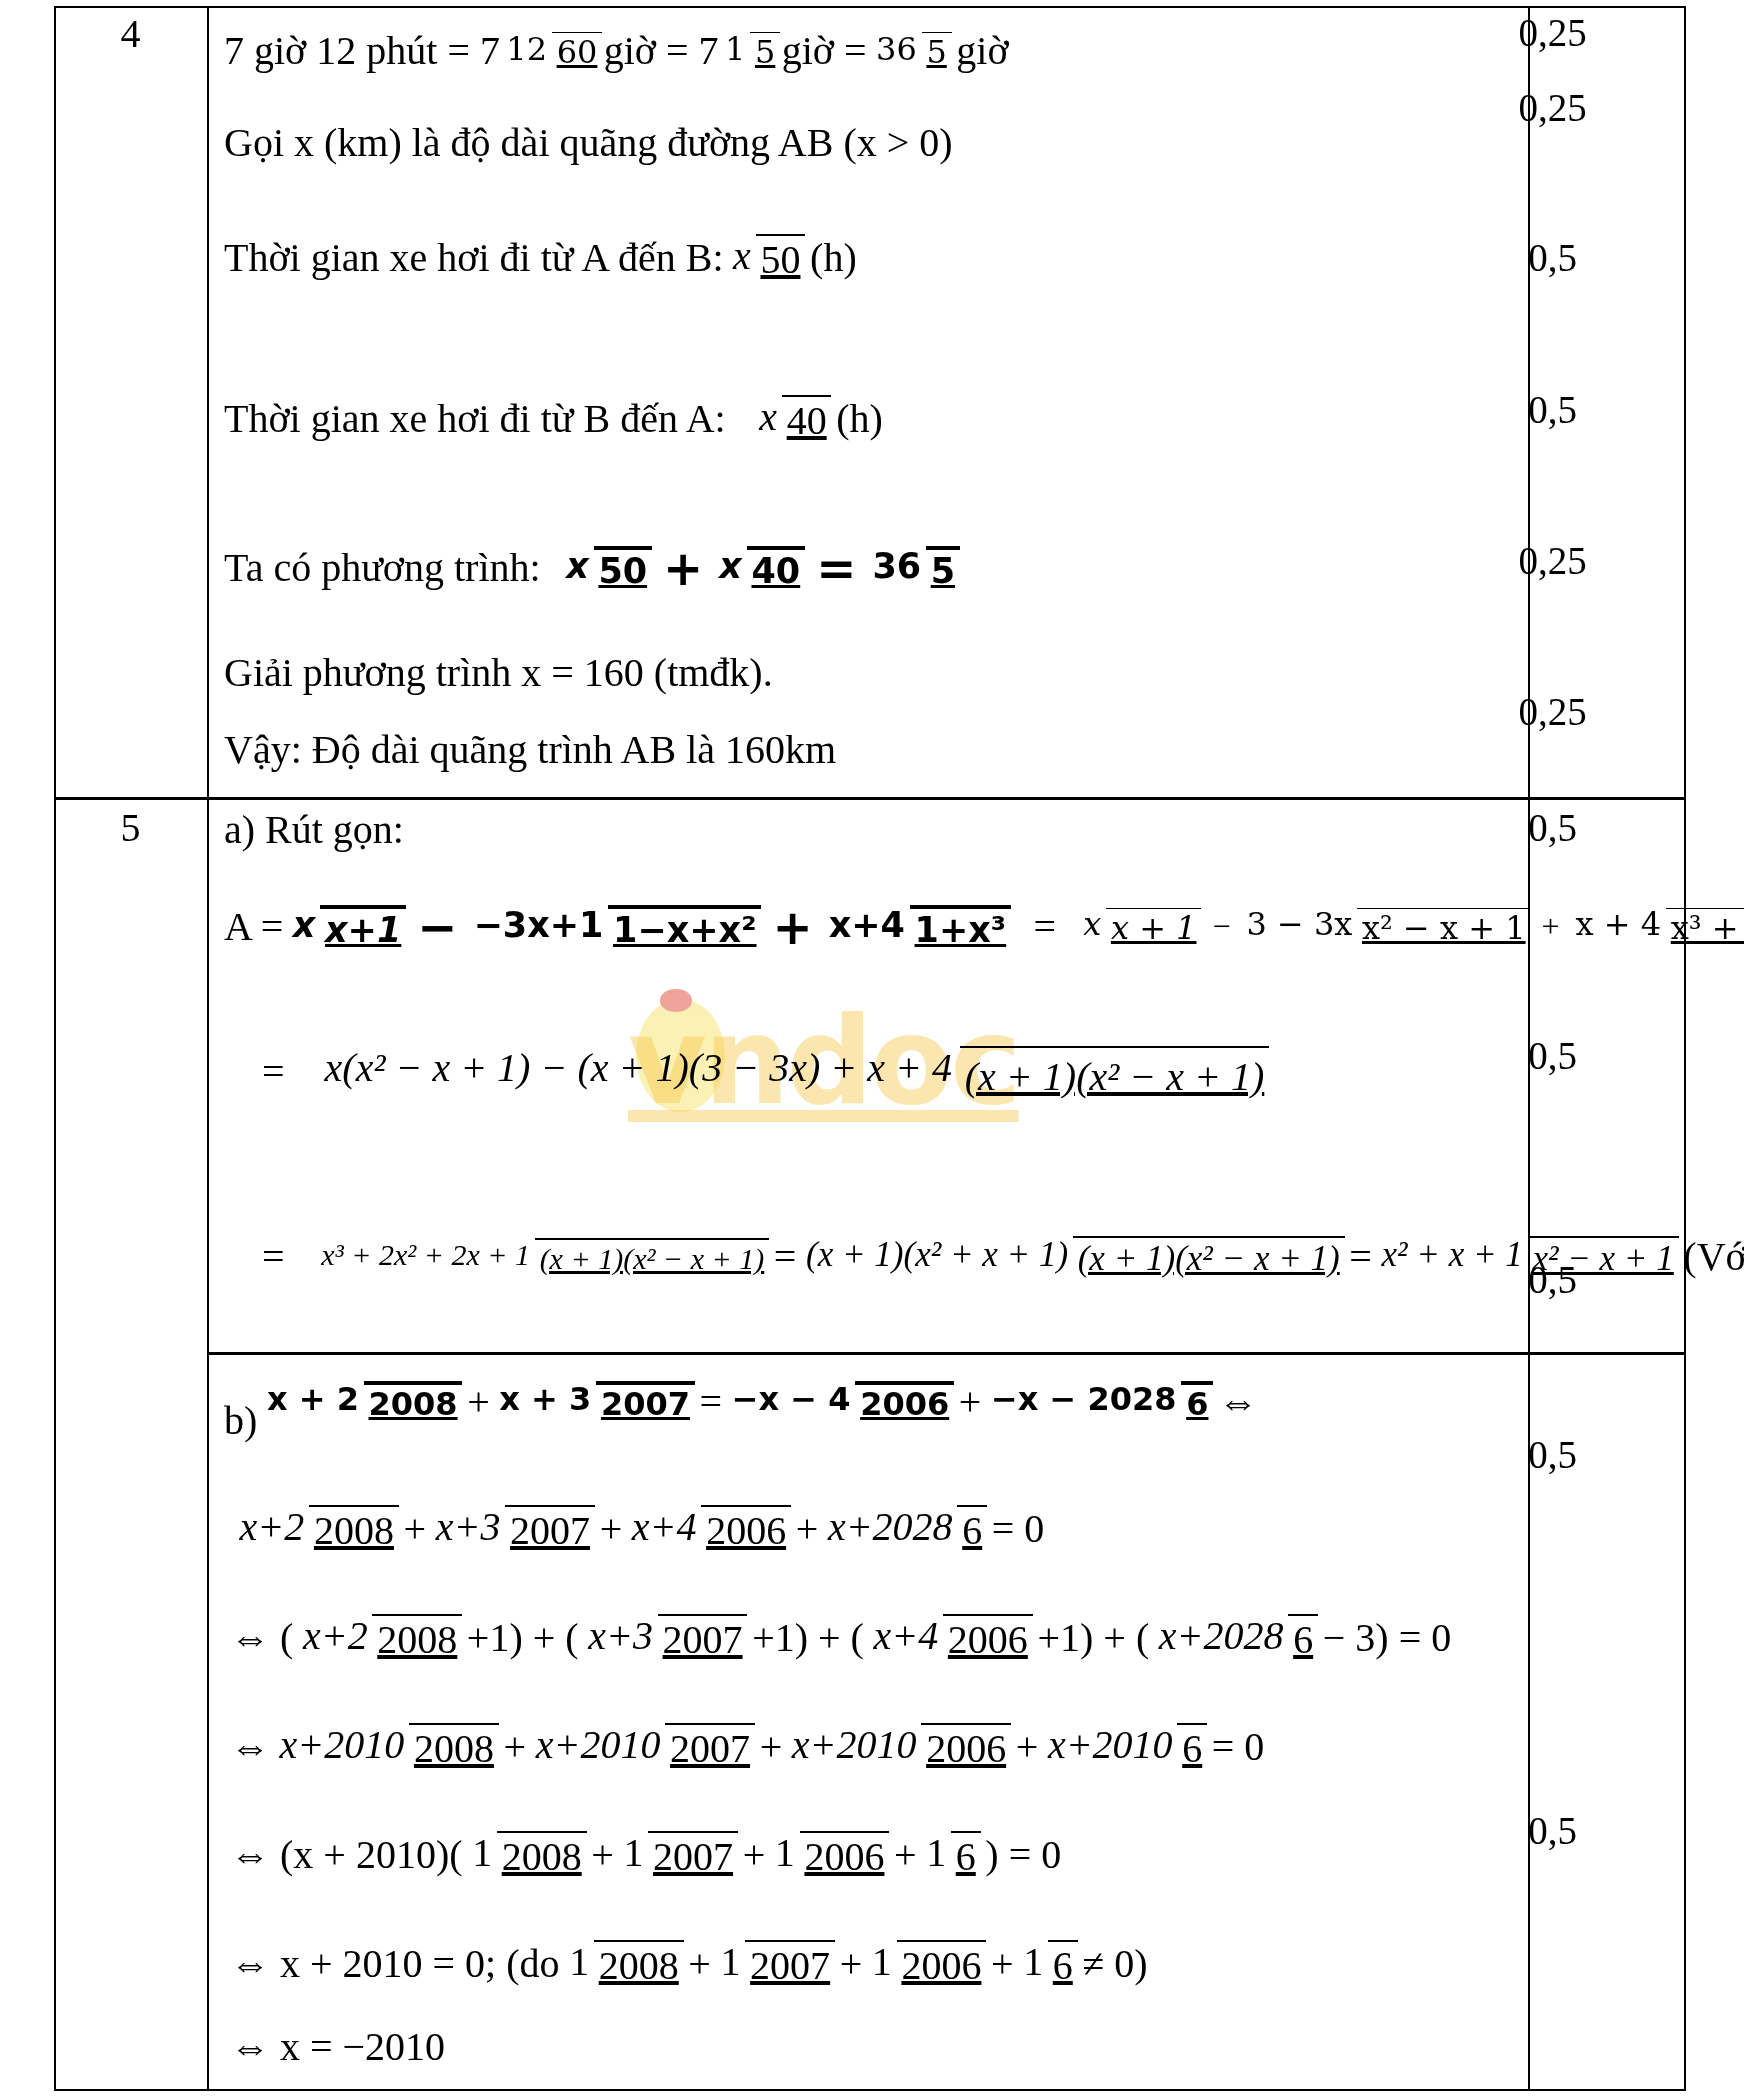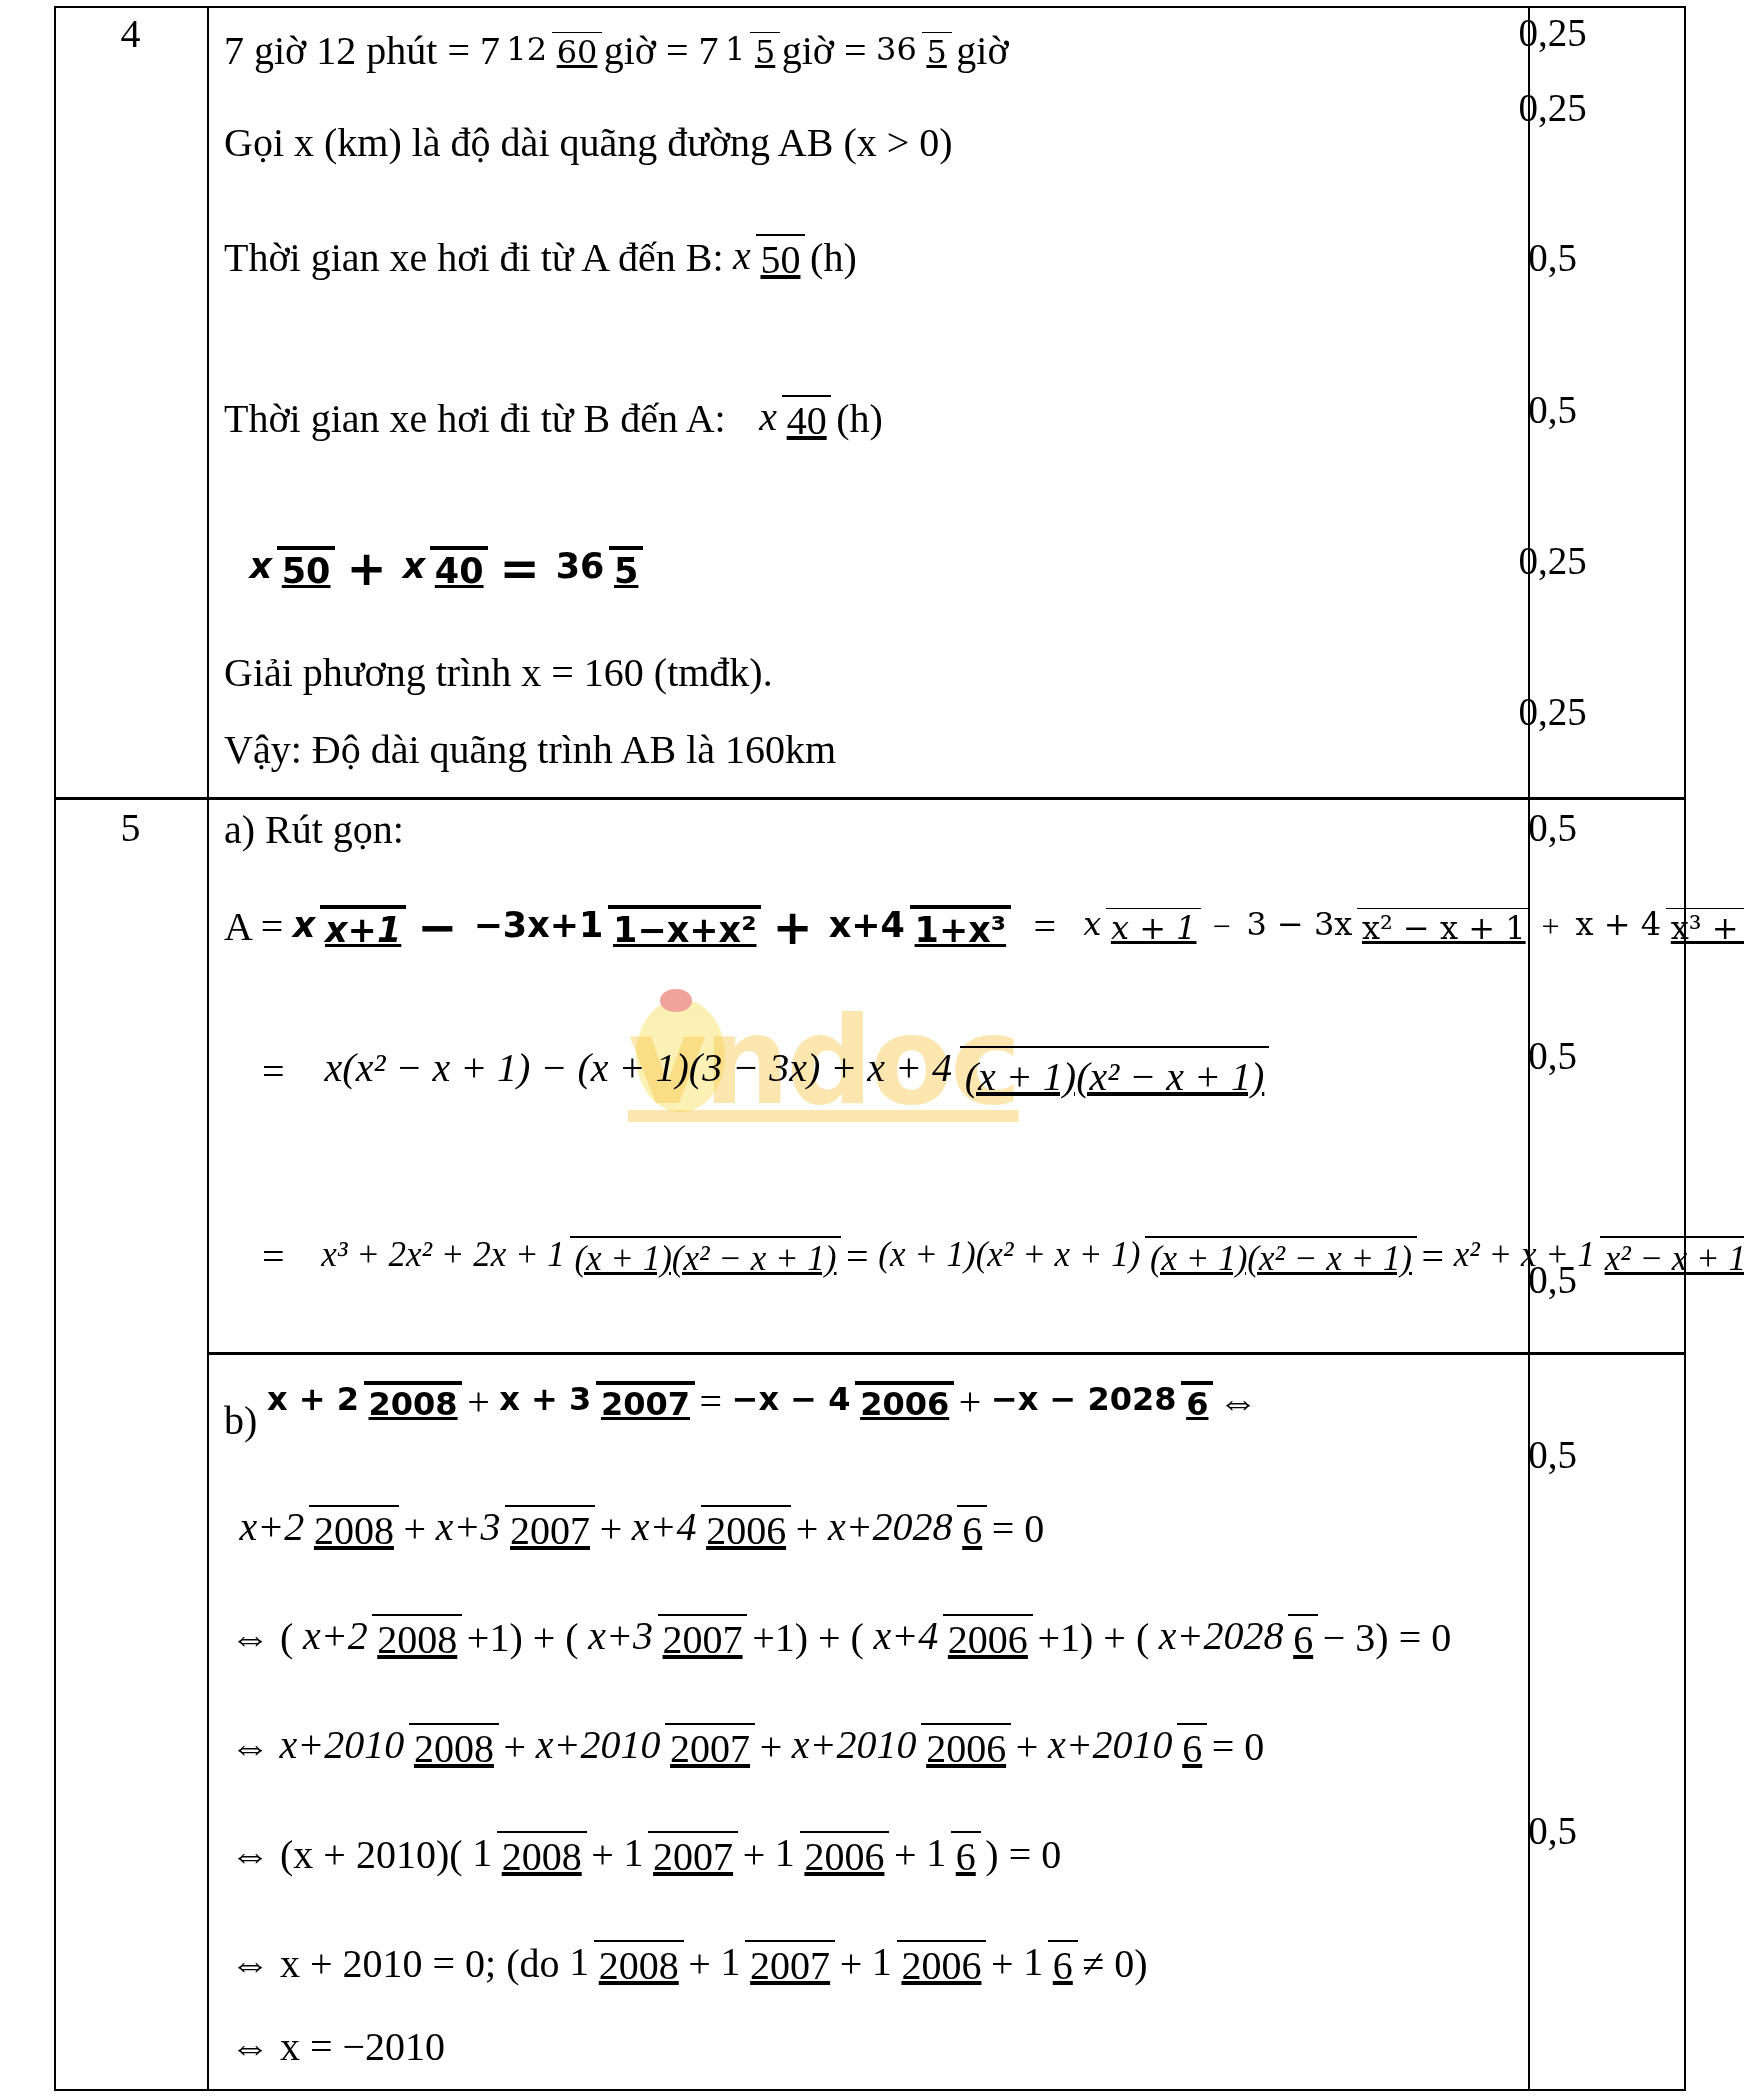--- a/index.html
+++ b/index.html
@@ -77,20 +77,21 @@
   <span>Thời gian xe hơi đi từ B đến A:</span>
   <span style="width:24px"></span>
   <span class="frac">
       <span class="num i">x</span>
       <span class="den">40</span>
     </span>
   <span>(h)</span>
 </div>
 
 <div class="ln" style="left:224px;top:507px;height:121px">
+  <span>Ta có phương trình:</span>
   <span style="width:16px"></span>
   <span class="frac bold">
       <span class="num i">x</span>
       <span class="den">50</span>
     </span>
   <span class="big-op">+</span>
   <span class="frac bold">
       <span class="num i">x</span>
       <span class="den">40</span>
     </span>
@@ -151,21 +152,21 @@
 <div class="ln" style="left:262px;top:999px;height:145px">
   <span>=</span>
   <span class="frac" style="margin-left:32px">
       <span class="num i" style="padding:0 8px 8px">x(x² − x + 1) − (x + 1)(3 − 3x) + x + 4</span>
       <span class="den i" style="padding-top:8px">(x + 1)(x² − x + 1)</span>
     </span>
 </div>
 
 <div class="ln" style="left:262px;top:1192px;height:129px">
   <span>=</span>
-  <span class="frac" style="margin-left:32px;font-size:35px">
+  <span class="frac" style="margin-left:32px;font-size:30px">
       <span class="num i">x³ + 2x² + 2x + 1</span>
       <span class="den i">(x + 1)(x² − x + 1)</span>
     </span>
   <span>=</span>
   <span class="frac" style="font-size:35px">
       <span class="num i">(x + 1)(x² + x + 1)</span>
       <span class="den i">(x + 1)(x² − x + 1)</span>
     </span>
   <span>=</span>
   <span class="frac" style="font-size:35px">

